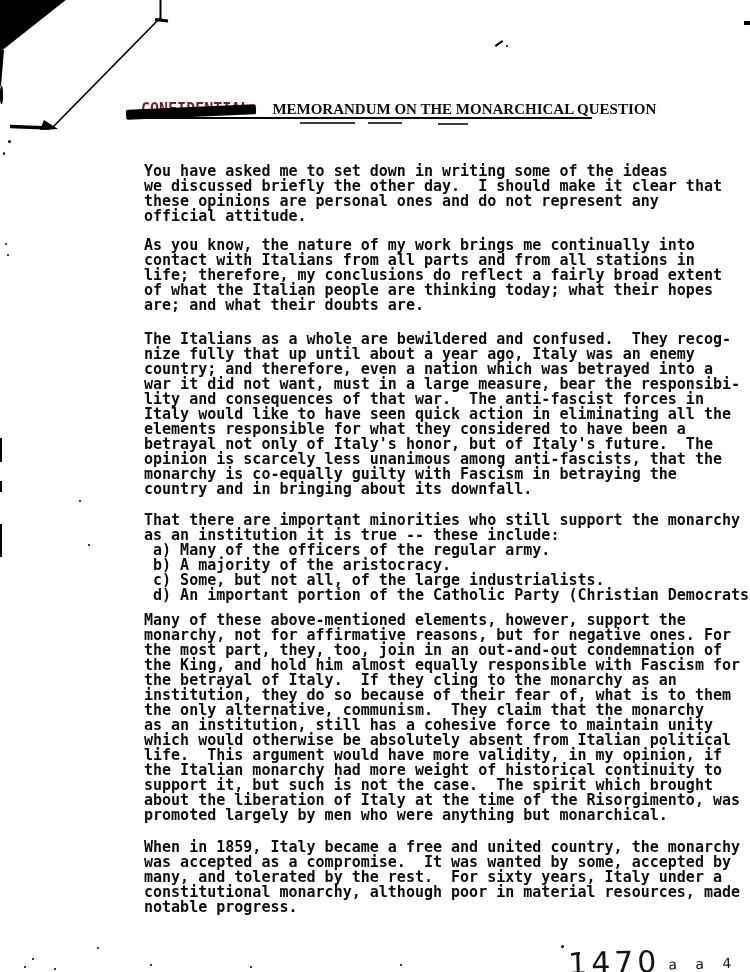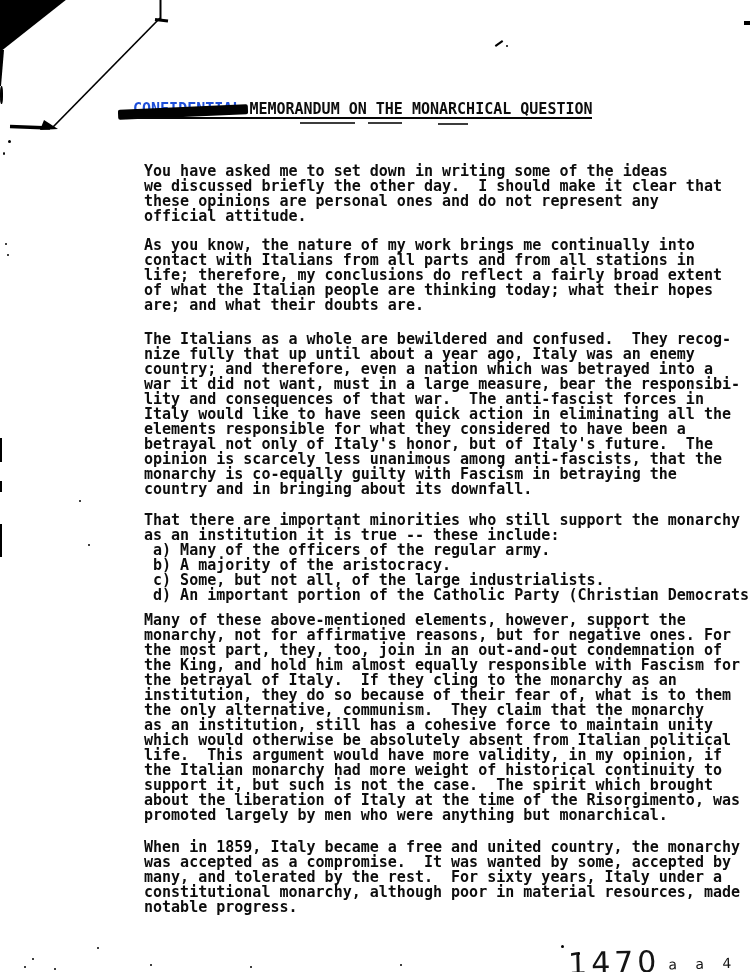--- a/index.html
+++ b/index.html
@@ -12,26 +12,26 @@
     position:absolute;left:144px;white-space:pre;
     font-size:15px;line-height:15px;font-weight:700;letter-spacing:0;
   }
   .p1{top:164px}.p2{top:238px}.p3{top:332px}.p4{top:513px}.p5{top:613px}.p6{top:840px}
 
   
   .title-row{
     position:absolute;left:133px;top:102px;white-space:pre;
     font-size:15px;line-height:15px;font-weight:700;
   }
-  .classified{position:relative;display:inline-block;color:#1d4ed8;}
+  .classified{position:relative;display:inline-block;color:#7f1d1d;margin-left:8px;}
   .classified::after{
     content:"";position:absolute;left:-15px;right:-7px;top:4.5px;height:9.5px;
     background:#020202;transform:rotate(-2.4deg);border-radius:2px;
   }
-  .title-text{margin-left:8px;}
+  .title-text{margin-left:23px;font-family:Liberation Serif, serif;}
   .title-underline{position:absolute;left:133px;top:117px;width:459px;height:2.4px;background:#050505;}
   .under-dash{position:absolute;height:2px;background:#1a1a1a;opacity:.85;}
   .ud1{left:300px;top:122px;width:55px;}
   .ud2{left:368px;top:122px;width:34px;}
   .ud3{left:438px;top:123px;width:30px;}
 
   
   .corner-triangle{
     position:absolute;left:0;top:0;width:70px;height:56px;background:#000;
     clip-path:polygon(0 0,94% 0,0 93%);

